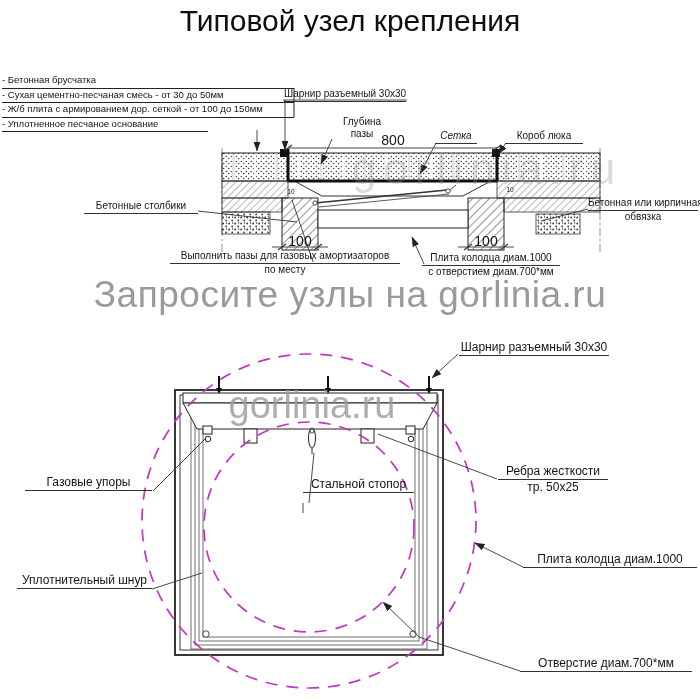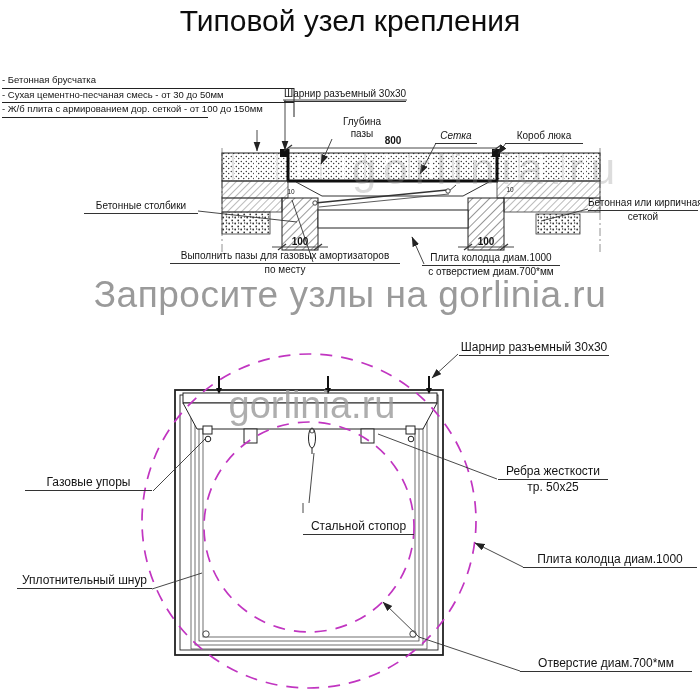--- a/index.html
+++ b/index.html
@@ -11,40 +11,41 @@
   .wm-main{position:absolute;top:274px;left:0;width:700px;text-align:center;
            font-size:37px;color:#9a9a9a;letter-spacing:.5px;z-index:5;white-space:nowrap;}
   .wm-sec{position:absolute;top:144px;left:272px;width:430px;text-align:center;
           font-size:44px;color:#8f8f8f;opacity:.30;letter-spacing:7px;z-index:3;white-space:nowrap;}
   .wm-plan{position:absolute;top:384px;left:192px;width:240px;text-align:center;
            font-size:38px;color:#9a9a9a;opacity:.8;z-index:3;white-space:nowrap;}
   .lbl{position:absolute;font-size:10px;line-height:11.5px;color:#141414;
        text-align:center;white-space:nowrap;z-index:4;}
   .lbl.u{border-bottom:1px solid #333;padding-bottom:1px;}
   .plbl{font-size:12px;line-height:13px;}
-  .dim{font-size:10px;font-weight:bold;}
+  .dim{font-size:14px;}
   .tiny{font-size:6.5px;line-height:7px;}
   .legend{position:absolute;left:2px;top:74px;width:292px;z-index:4;
           font-size:9.5px;color:#141414;}
   .legend .row{border-bottom:1px solid #222;padding:1px 0 2px;line-height:10.5px;white-space:nowrap;}
   .legend .row:last-child{width:206px;}
 </style>
 </head>
 <body>
 
 <div class="page">
 
   <div class="title">
     <div>Типовой узел крепления</div>
   </div>
 
   <div class="legend">
     <div class="row">- Бетонная брусчатка</div>
     <div class="row">- Сухая цементно-песчаная смесь - от 30 до 50мм</div>
     <div class="row">- Ж/б плита с армированием дор. сеткой - от 100 до 150мм</div>
+    <div class="row">- Уплотненное песчаное основание</div>
   </div>
 
   <svg class="draw" width="700" height="700" viewBox="0 0 700 700">
     <defs>
       <marker id="arr" markerWidth="11" markerHeight="8" refX="9.5" refY="3.5" orient="auto" markerUnits="userSpaceOnUse">
         <path d="M0,0 L10,3.5 L0,7 Z" fill="#222"></path>
       </marker>
       <pattern id="stipple" width="5" height="5" patternUnits="userSpaceOnUse">
         <circle cx="1.3" cy="1.4" r="0.75" fill="#3a3a3a"></circle>
         <circle cx="3.7" cy="3.6" r="0.75" fill="#3a3a3a"></circle>
@@ -227,32 +228,32 @@
   <div class="lbl u" style="left:284px;top:88px;width:122px;">Шарнир разъемный 30x30</div>
   <div class="lbl" style="left:331px;top:116px;width:62px;">
     <div>Глубина</div>
     <div>пазы</div>
   </div>
   <div class="lbl dim" style="left:377px;top:135px;width:32px;">800</div>
   <div class="lbl u" style="left:435px;top:130px;width:42px;font-style:italic;">Сетка</div>
   <div class="lbl u" style="left:505px;top:130px;width:78px;">Короб люка</div>
   <div class="lbl u" style="left:84px;top:200px;width:114px;">Бетонные столбики</div>
   <div class="lbl u" style="left:588px;top:197px;width:110px;">Бетонная или кирпичная</div>
-  <div class="lbl" style="left:588px;top:211px;width:110px;">сеткой</div>
+  <div class="lbl" style="left:588px;top:211px;width:110px;">обвязка</div>
   <div class="lbl u" style="left:170px;top:250px;width:230px;">Выполнить пазы для газовых амортизаторов</div>
   <div class="lbl" style="left:170px;top:264px;width:230px;">по месту</div>
   <div class="lbl u" style="left:422px;top:252px;width:138px;">Плита колодца диам.1000</div>
   <div class="lbl" style="left:422px;top:266px;width:138px;">с отверстием диам.700*мм</div>
   <div class="lbl dim" style="left:287px;top:236px;width:26px;">100</div>
   <div class="lbl dim" style="left:473px;top:236px;width:26px;">100</div>
   <div class="lbl tiny" style="left:284px;top:188px;width:14px;">10</div>
   <div class="lbl tiny" style="left:503px;top:186px;width:14px;">10</div>
 
   <div class="lbl plbl u" style="left:459px;top:341px;width:150px;">Шарнир разъемный 30x30</div>
   <div class="lbl plbl u" style="left:25px;top:476px;width:127px;">Газовые упоры</div>
-  <div class="lbl plbl u" style="left:303px;top:520px;width:111px;">Стальной стопор</div>
+  <div class="lbl plbl u" style="left:303px;top:478px;width:111px;">Стальной стопор</div>
   <div class="lbl plbl u" style="left:498px;top:465px;width:110px;">Ребра жесткости</div>
   <div class="lbl plbl" style="left:498px;top:481px;width:110px;">тр. 50x25</div>
   <div class="lbl plbl u" style="left:523px;top:553px;width:174px;">Плита колодца диам.1000</div>
   <div class="lbl plbl u" style="left:17px;top:574px;width:135px;">Уплотнительный шнур</div>
   <div class="lbl plbl u" style="left:520px;top:657px;width:172px;">Отверстие диам.700*мм</div>
 
 </div>
 
 </body></html>

